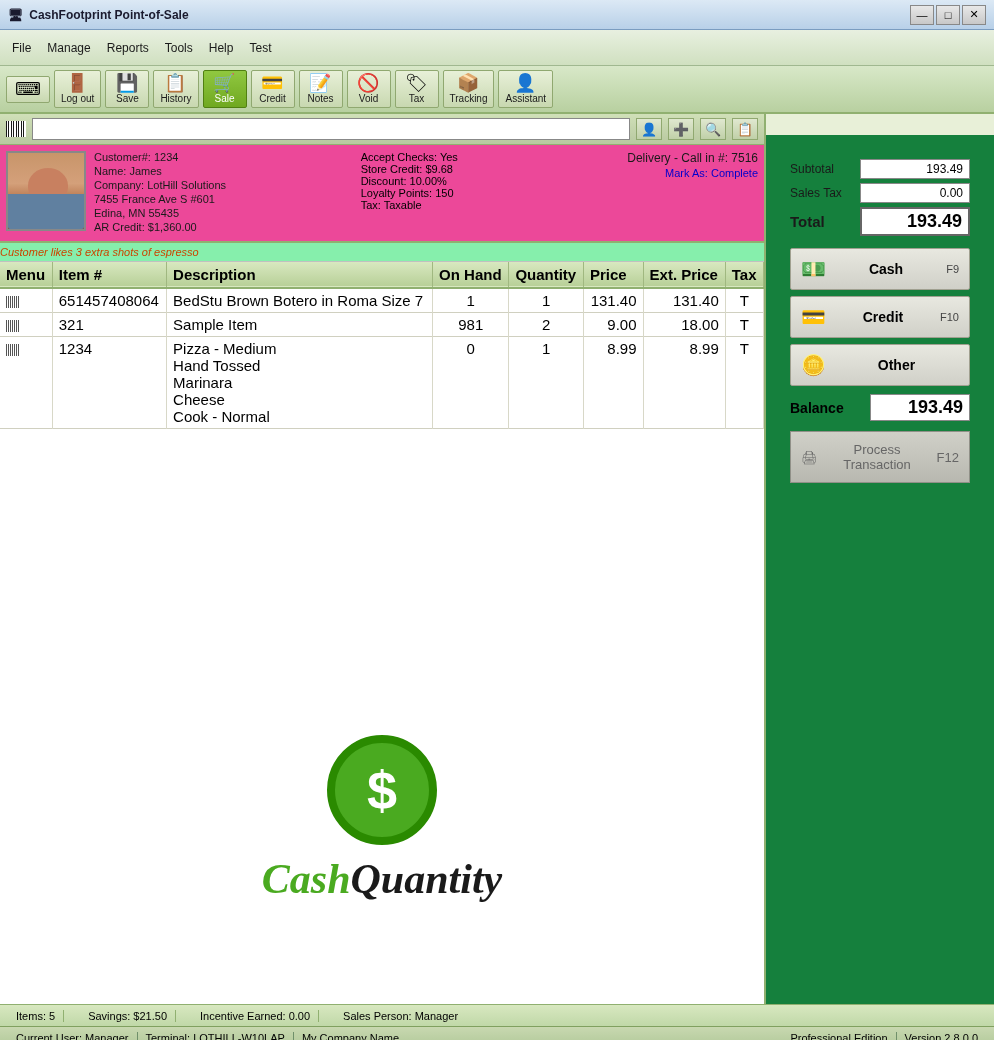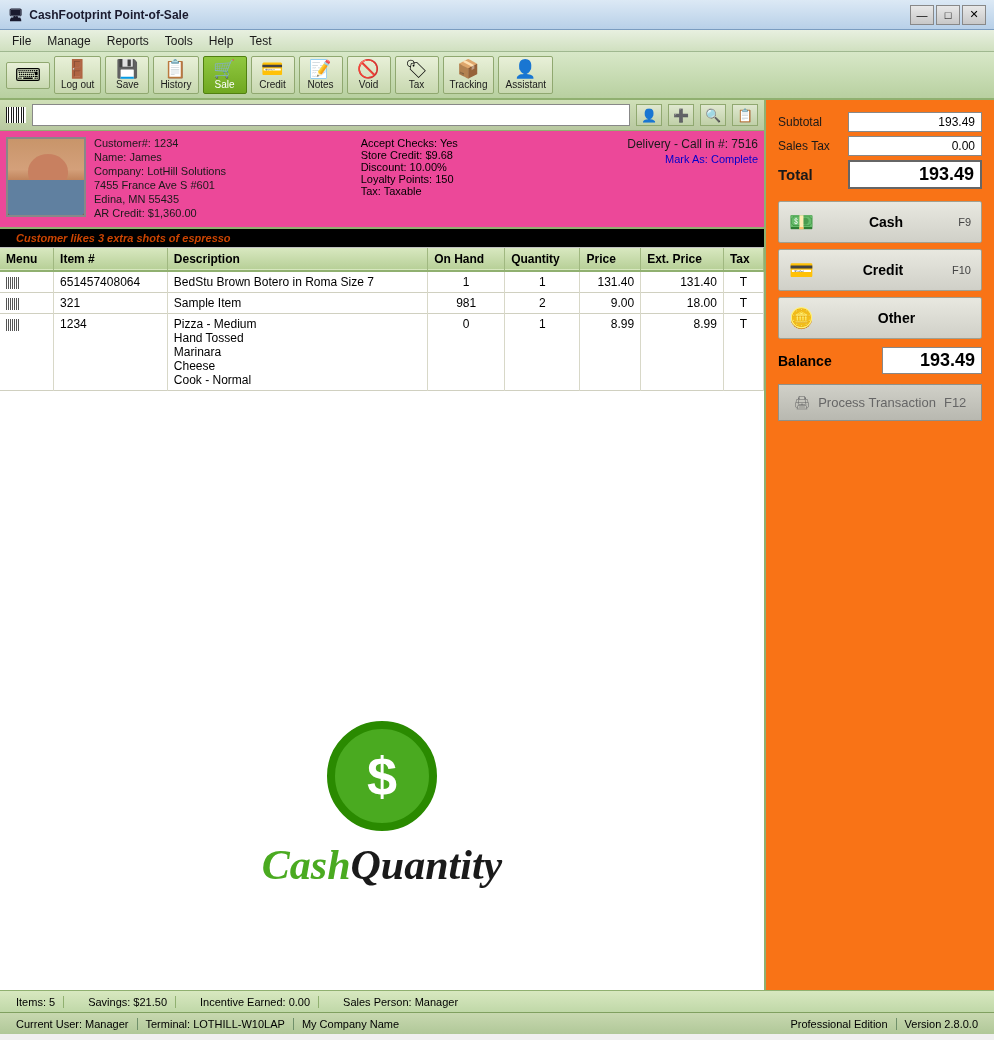--- a/index.html
+++ b/index.html
@@ -15,21 +15,21 @@
       padding: 0 8px;
       border-bottom: 1px solid #7a9cc0;
     }
     #titlebar-left { display: flex; align-items: center; gap: 6px; font-size: 12px; font-weight: bold; color: #1a1a2e; }
     #titlebar-controls { display: flex; gap: 2px; }
     .title-btn { width: 24px; height: 20px; background: linear-gradient(to bottom, #e8e8e8, #c8c8c8); border: 1px solid #888; display: flex; align-items: center; justify-content: center; cursor: pointer; font-size: 11px; }
     
     
     #menubar {
       background: linear-gradient(to bottom, #e8f0e0, #d0e0c0);
-      height: 22px;
+      height: 36px;
       display: flex;
       align-items: center;
       padding: 0 4px;
       border-bottom: 1px solid #a0b890;
     }
     .menu-item { padding: 2px 8px; cursor: pointer; font-size: 12px; color: #1a1a1a; }
     
     
     #toolbar {
       background: linear-gradient(to bottom, #d8e8c8, #b8d0a0);
@@ -146,39 +146,38 @@
     #customer-delivery {
       font-size: 12px;
       text-align: right;
       color: #1a1a1a;
     }
     #customer-delivery .delivery-title { font-size: 12px; margin-bottom: 2px; text-align: center; }
     #customer-delivery .mark-complete { color: #0000cc; cursor: pointer; font-size: 11px; }
     
     
     #customer-note {
-      background: #000000;
-      padding: 3px 16px;
+      background: #86efac;
+      padding: 3px 0;
       border-bottom: 1px solid #c0c0c0;
       color: #cc4400;
       font-size: 11px;
       font-style: italic;
-      font-weight: bold;
     }
     
     
     #items-table-container {
       flex: 1;
       overflow-y: auto;
       background: white;
     }
     #items-table {
       width: 100%;
       border-collapse: collapse;
-      font-size: 12px;
+      font-size: 15px;
     }
     #items-table thead tr {
       background: linear-gradient(to bottom, #d8e8c0, #b8d098);
       border-bottom: 2px solid #90b070;
     }
     #items-table thead th {
       padding: 4px 6px;
       text-align: left;
       font-weight: bold;
       border-right: 1px solid #a0b880;
@@ -186,25 +185,26 @@
     }
     #items-table tbody tr { border-bottom: 1px solid #d0d0c0; }
     #items-table tbody tr.selected { background: #e07820 !important; color: white; }
     #items-table tbody td { padding: 3px 6px; border-right: 1px solid #d8d8c8; vertical-align: top; }
     .td-right { text-align: right; }
     .td-center { text-align: center; }
     
     
     #right-panel {
       width: 228px;
-      background: #f97316;
+      background: #15803d;
       display: flex;
       flex-direction: column;
       gap: 0;
-      padding: 12px;
+      padding: 24px;
+      margin-top: 21px;
     }
     
     
     #totals-section { margin-bottom: 8px; }
     .total-row {
       display: flex;
       align-items: center;
       justify-content: space-between;
       margin-bottom: 4px;
     }

